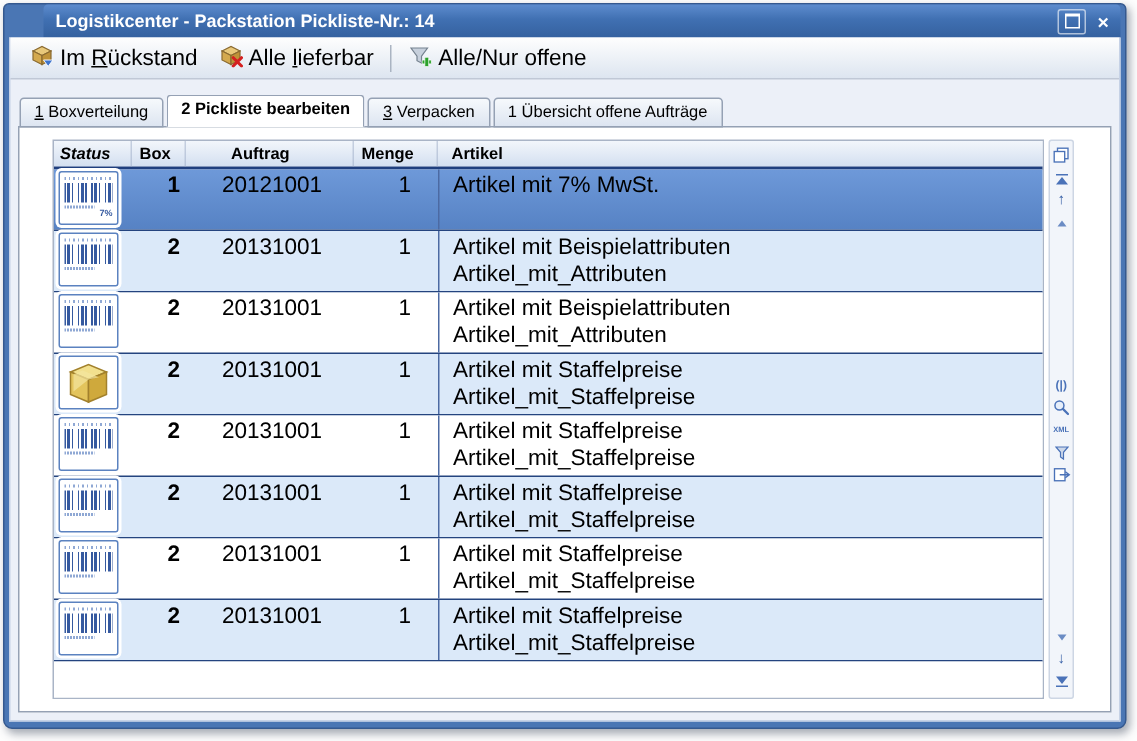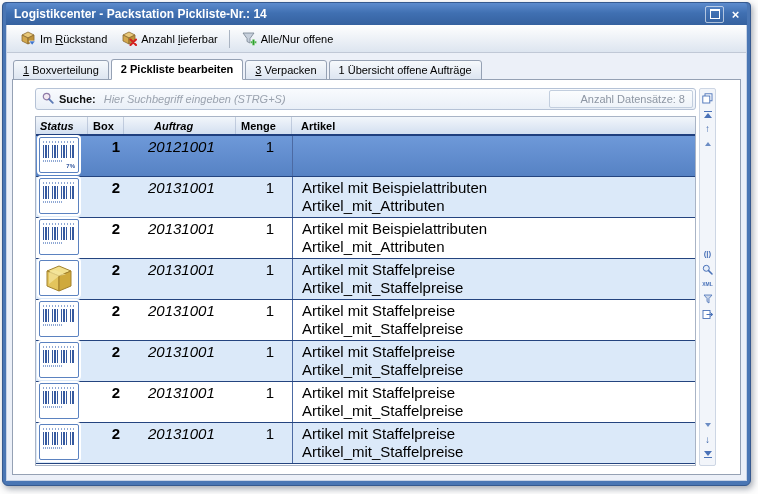--- a/index.html
+++ b/index.html
@@ -19,46 +19,47 @@
     padding:0 3px 4px 3px;
     box-shadow:2px 3px 6px rgba(60,70,90,.45);
     display:flex;flex-direction:column;
   }
   .titlebar{
     height:22px;flex:0 0 22px;display:flex;align-items:center;
     color:#fff;font-weight:bold;font-size:12px;
     padding:0 3px 0 8px;
     background:linear-gradient(180deg,#5d8cce 0%,#4070b2 45%,#35619f 100%);
     border-radius:3px 3px 0 0;
+    margin-left:23px;
   }
   .title-text{flex:1;white-space:nowrap;overflow:hidden;}
   .win-btn{width:17px;height:15px;display:flex;align-items:center;justify-content:center;margin-left:3px;color:#fff;cursor:default;}
   .win-btn.boxed{border:1px solid rgba(255,255,255,.6);border-radius:2px;}
   .maximize-glyph{width:8px;height:7px;border:1px solid #fff;border-top-width:2px;display:block;}
   .close-glyph{font-size:13px;font-weight:bold;line-height:13px;}
   .window-body{
     flex:1;min-height:0;background:#ecf0f8;display:flex;flex-direction:column;
     border:1px solid #c6d2e6;border-top:none;
   }
   
   .toolbar{
     height:27px;flex:0 0 27px;display:flex;align-items:center;
     background:linear-gradient(180deg,#fefefe,#dde5f0);
     border-bottom:1px solid #c0c8d6;
     padding:0 6px;
   }
   .tb-btn{
     display:flex;align-items:center;gap:4px;padding:2px 6px;
-    font-size:11px;color:#000;background:transparent;border:1px solid transparent;border-radius:2px;
+    font-size:15px;color:#000;background:transparent;border:1px solid transparent;border-radius:2px;
     font-family:inherit;cursor:default;
   }
   .tb-sep{width:1px;height:18px;background:#aab4c2;margin:0 4px;}
   .u{text-decoration:underline;}
   
-  .tabs-row{display:flex;padding:5px 0 0 6px;position:relative;z-index:2;margin-bottom:-1px;align-items:flex-end;}
+  .tabs-row{display:flex;padding:10px 0 0 6px;position:relative;z-index:2;margin-bottom:-1px;}
   .tab{
     font-size:11px;padding:3px 9px;margin-right:2px;margin-top:2px;
     background:linear-gradient(180deg,#f6f9fc,#dde5f1);
     border:1px solid #95a1b4;border-radius:3px 3px 0 0;
     color:#000;cursor:default;white-space:nowrap;
   }
   .tab.active{background:#fff;border-bottom:1px solid #fff;margin-top:0;padding-bottom:4px;font-weight:bold;}
   
   .panel{
     flex:1;min-height:0;margin:0 5px 5px 5px;background:#fff;
@@ -91,21 +92,21 @@
   .grid{flex:1;min-height:0;display:flex;flex-direction:column;border:1px solid #a9b4c6;background:#fff;}
   .grid-header{
     display:flex;height:17px;flex:0 0 17px;align-items:center;
     background:linear-gradient(180deg,#f2f6fb,#d3dff0);
     border-bottom:2px solid #1f3f7e;
     font-size:11px;font-weight:bold;color:#000;
   }
   .h-cell{height:100%;display:flex;align-items:center;box-sizing:border-box;border-right:1px solid rgba(160,175,200,.55);}
   .col-status{width:52px;flex:0 0 52px;}
   .col-box{width:36px;flex:0 0 36px;}
-  .col-auftrag{width:112px;flex:0 0 112px;font-style:italic;}
+  .col-auftrag{width:112px;flex:0 0 112px;}
   .col-menge{width:56px;flex:0 0 56px;}
   .col-artikel{flex:1;min-width:0;}
   .h-status{padding-left:4px;font-style:italic;}
   .h-box{padding-left:5px;}
   .h-auftrag{padding-left:30px;}
   .h-menge{padding-left:5px;}
   .h-artikel{padding-left:9px;border-right:none;}
   .grid-body{flex:0 0 auto;}
   .grid-row{display:flex;height:40px;border-bottom:1px solid #24447f;background:#fff;box-sizing:content-box;}
   .grid-row:nth-child(even){background:#dbe9f9;}
@@ -180,21 +181,21 @@
       </button>
       <button class="tb-btn">
         <span>
           <svg width="16" height="16" viewBox="0 0 16 16">
             <polygon points="2,5 8,2 14,5 8,8" fill="#e8c87a" stroke="#8a6a30" stroke-width="0.8"></polygon>
             <polygon points="2,5 8,8 8,14 2,11" fill="#d4a94e" stroke="#8a6a30" stroke-width="0.8"></polygon>
             <polygon points="14,5 8,8 8,14 14,11" fill="#bf9238" stroke="#8a6a30" stroke-width="0.8"></polygon>
             <path d="M9.5 9.5 L15 15 M15 9.5 L9.5 15" stroke="#d42020" stroke-width="2.1" stroke-linecap="round"></path>
           </svg>
         </span>
-        <span><span>Anzahl </span><span class="u">l</span><span>ieferbar</span></span>
+        <span><span>Alle </span><span class="u">l</span><span>ieferbar</span></span>
       </button>
       <span class="tb-sep"></span>
       <button class="tb-btn">
         <span>
           <svg width="16" height="16" viewBox="0 0 16 16">
             <polygon points="2,3 13,3 9,8.5 9,13 6,11.5 6,8.5" fill="#c7d0dc" stroke="#75828f" stroke-width="0.8"></polygon>
             <rect x="9.4" y="11" width="6.2" height="2.6" rx="0.6" fill="#2ba12b" stroke="#fff" stroke-width="0.5"></rect>
             <rect x="11.2" y="9.2" width="2.6" height="6.2" rx="0.6" fill="#2ba12b" stroke="#fff" stroke-width="0.5"></rect>
           </svg>
         </span>
@@ -206,31 +207,20 @@
       <div class="tab"><span></span><span class="u">1</span><span> Boxverteilung</span></div>
       <div class="tab active"><span>2 Pickliste bearbeiten</span><span class="u"></span><span></span></div>
       <div class="tab"><span></span><span class="u">3</span><span> Verpacken</span></div>
       <div class="tab"><span>1 Übersicht offene Aufträge</span><span class="u"></span><span></span></div>
     </div>
 
     <div class="panel">
       <div class="content-wrap">
 
         <div class="main-col">
-          <div class="search-bar">
-            <span>
-              <svg width="12" height="12" viewBox="0 0 12 12">
-                <circle cx="4.6" cy="4.6" r="3.3" fill="#f3e9f1" stroke="#8f7ba8" stroke-width="1.2"></circle>
-                <line x1="7.1" y1="7.1" x2="10.8" y2="10.8" stroke="#5b79b4" stroke-width="1.8" stroke-linecap="round"></line>
-              </svg>
-            </span>
-            <span class="search-label">Suche:</span>
-            <input class="search-input" type="text" placeholder="Hier Suchbegriff eingeben (STRG+S)" style="">
-            <span class="count-box">Anzahl Datensätze: 8</span>
-          </div>
 
           <div class="grid">
             <div class="grid-header">
               <span class="h-cell col-status h-status">Status</span>
               <span class="h-cell col-box h-box">Box</span>
               <span class="h-cell col-auftrag h-auftrag">Auftrag</span>
               <span class="h-cell col-menge h-menge">Menge</span>
               <span class="h-cell col-artikel h-artikel">Artikel</span>
             </div>
             <div class="grid-body">
@@ -242,20 +232,21 @@
                         <div class="bc-bars"></div>
                         <div class="bc-sub"></div>
                         <div class="bc-caption">7%</div>
                       </div>
                     </div>
     </div>
     <div class="cell col-box box-cell">1</div>
     <div class="cell col-auftrag auftrag-cell">20121001</div>
     <div class="cell col-menge menge-cell">1</div>
     <div class="cell col-artikel artikel-cell">
+      <div class="artikel-line1">Artikel mit 7% MwSt.</div>
     </div>
   </div>
 
   <div class="grid-row">
     <div class="cell col-status status-cell">
       <div class="icon-tile">
                       <div class="barcode">
                         <div class="bc-top"></div>
                         <div class="bc-bars"></div>
                         <div class="bc-sub"></div>

